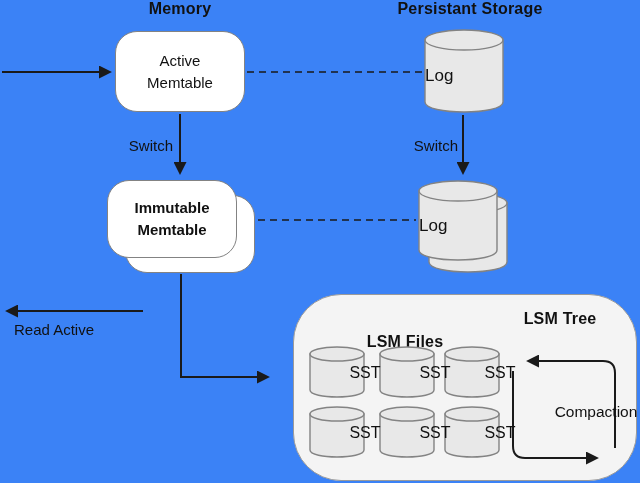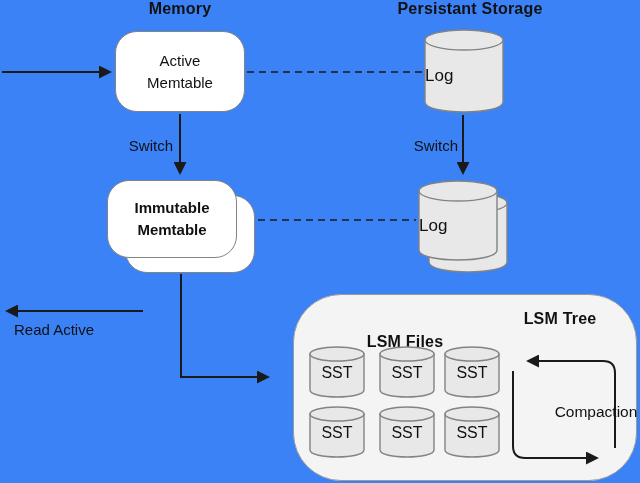--- a/index.html
+++ b/index.html
@@ -19,21 +19,21 @@
     display:flex;align-items:center;justify-content:center;
   }
   .node .txt{font-size:15px;line-height:1.45;text-align:center;width:104px;}
   .lsm-container{
     background:var(--container-fill,#f4f4f4);
     border:1.8px solid #9a9a9a;
     border-radius:48px;
     box-sizing:border-box;
   }
   .cyl-lbl{font-size:17px;text-align:left;}
-  .sst-lbl{font-size:16px;text-align:center;}
+  .sst-lbl{font-size:16px;text-align:center;padding-left:28px;}
   svg.overlay{position:absolute;left:0;top:0;pointer-events:none;}
   .cyl-body{fill:var(--cylinder-fill,#e8e8e8);stroke:var(--border,#8c8c8c);stroke-width:1.4;}
   .cyl-top{fill:var(--cylinder-fill,#e8e8e8);stroke:var(--border,#8c8c8c);stroke-width:1.4;}
   .arrow{stroke:var(--arrow,#1a1a1a);stroke-width:2;fill:none;}
   .dashed{stroke:var(--arrow,#1a1a1a);stroke-width:1.7;fill:none;stroke-dasharray:7 5;}
 </style>
 </head>
 <body>
 
 <div class="canvas">

